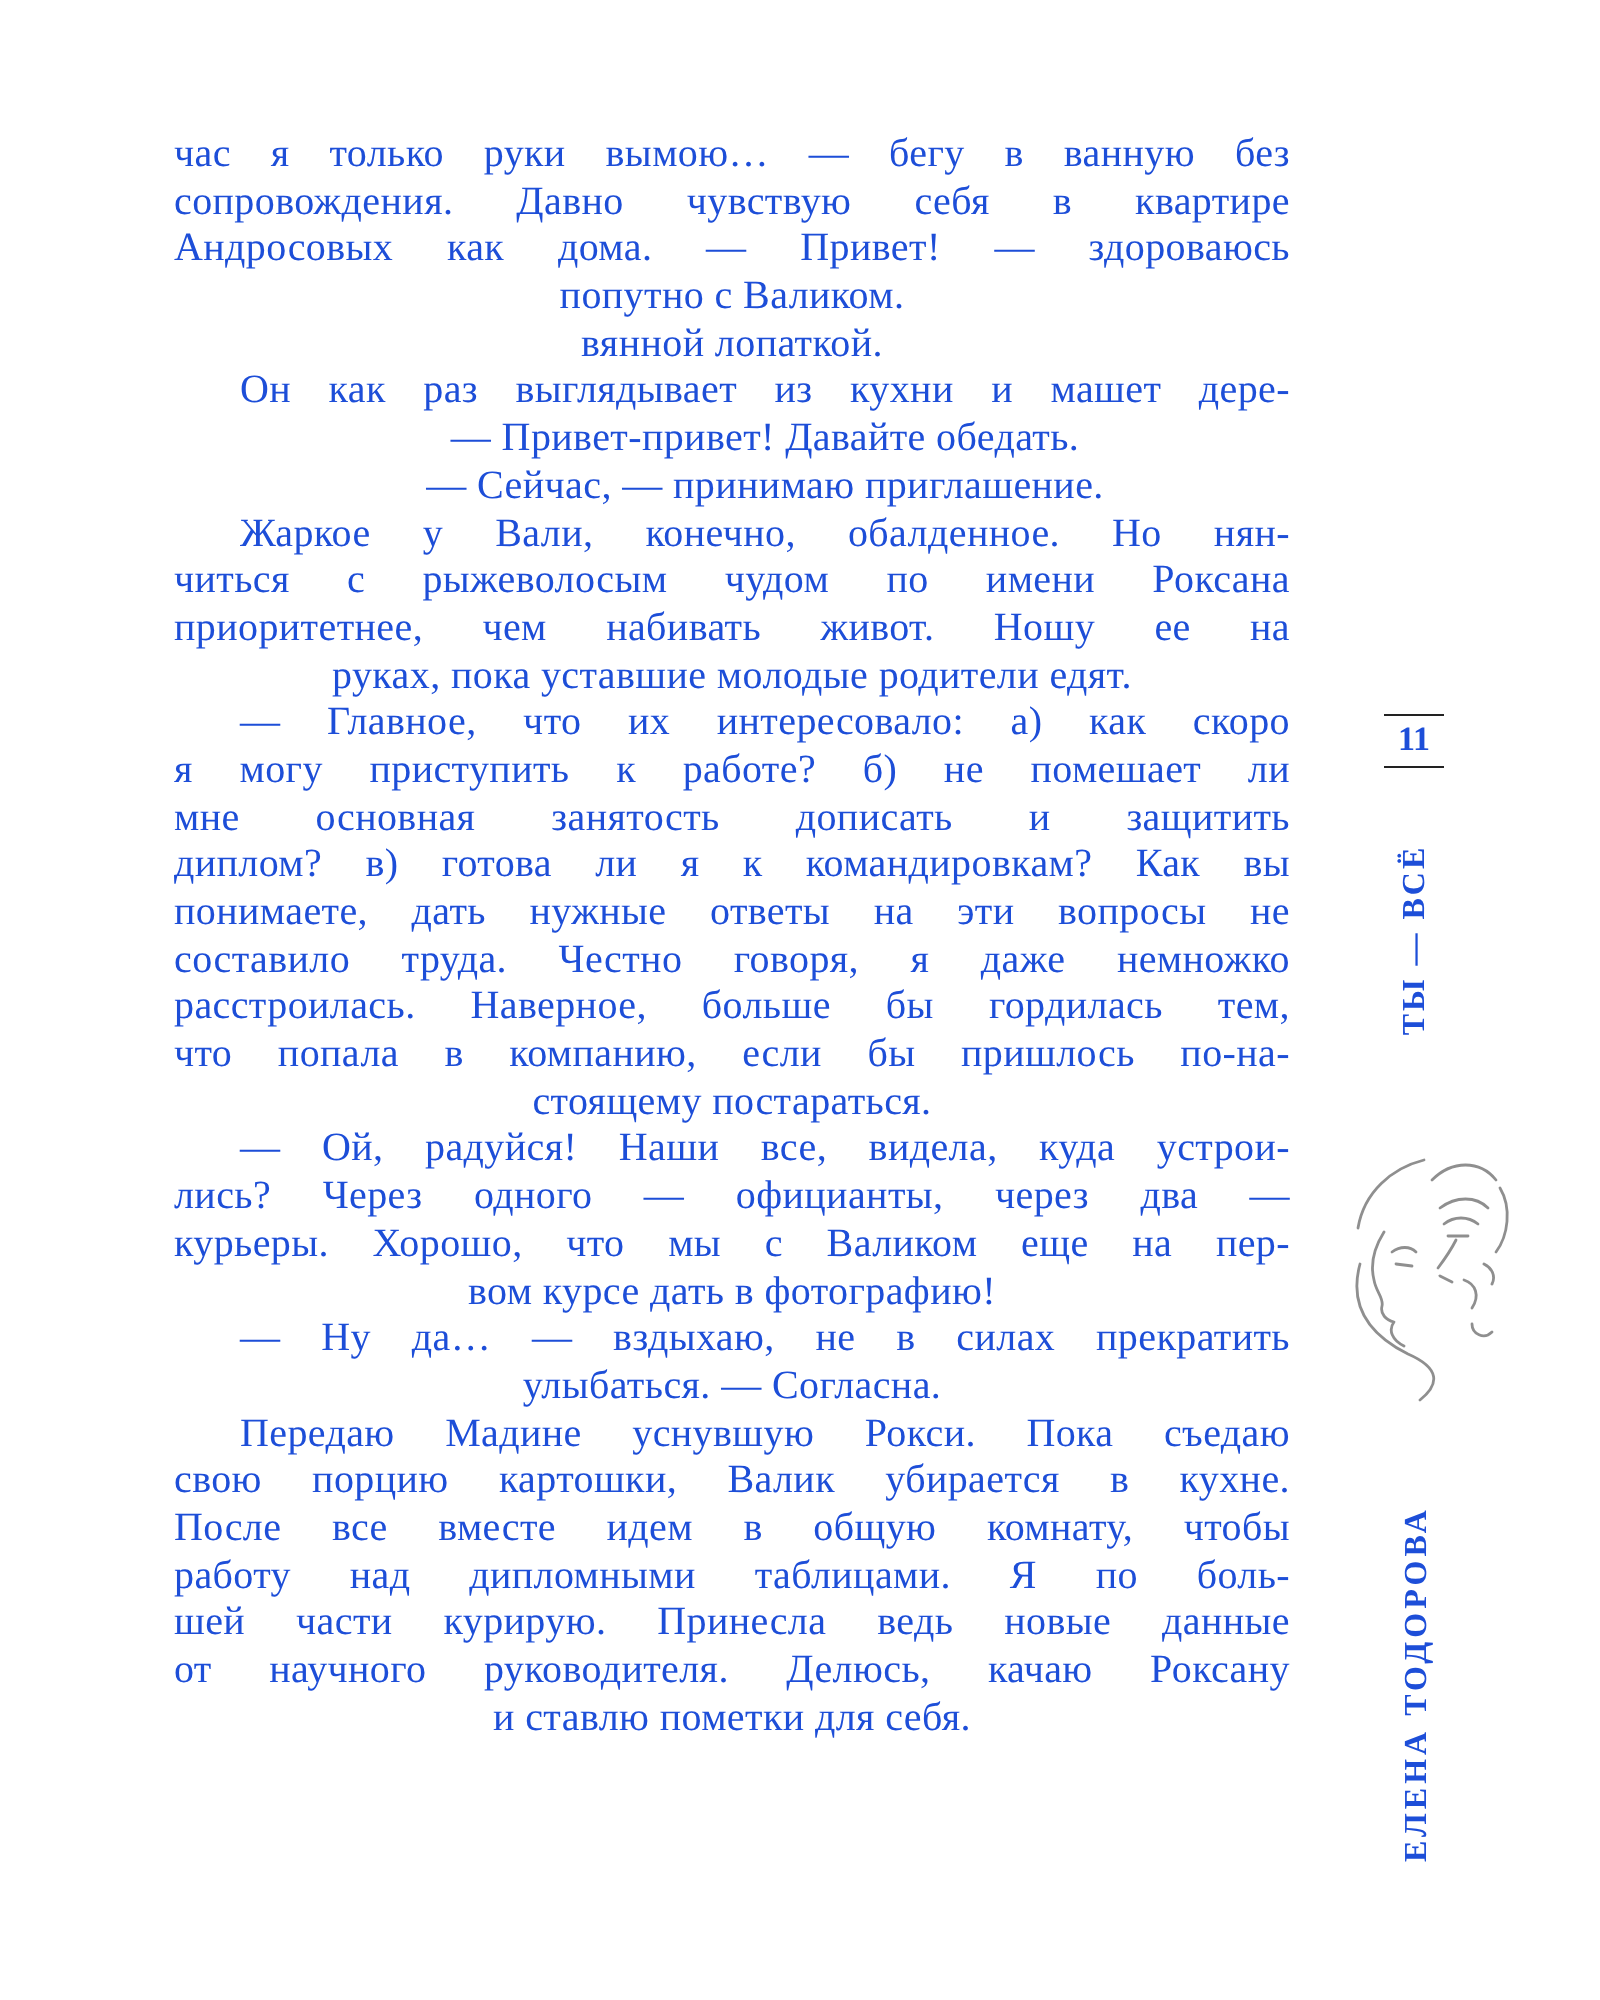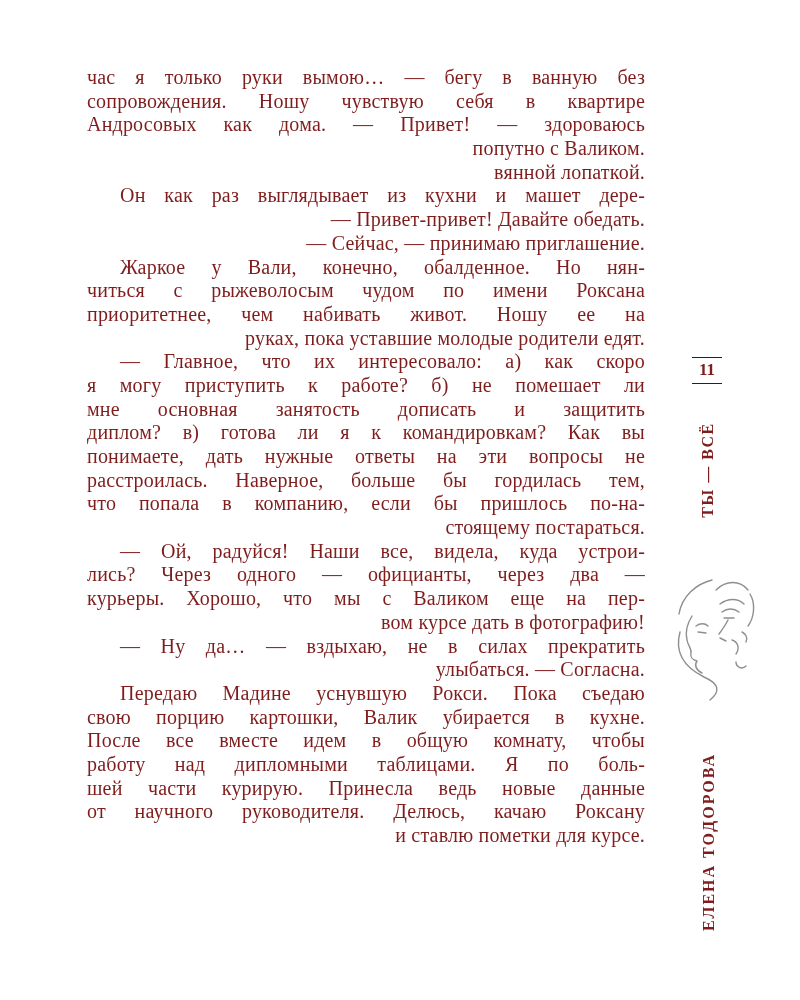--- a/index.html
+++ b/index.html
@@ -2,38 +2,38 @@
 <html><head>
 <meta charset="utf-8">
 <style>
   html, body { margin: 0; padding: 0; background: #ffffff; }
   .page {
     position: relative;
     width: 800px;
     height: 1000px;
     background: #ffffff;
     font-family: "Liberation Serif", serif;
-    color: #7f1d1d;
+    color: #1d4ed8;
     overflow: hidden;
   }
   
   .text-column {
     position: absolute;
     left: 87px;
     top: 66px;
     width: 558px;
     font-size: 20px;
     letter-spacing: 0.2px;
   }
   .line {
     height: 23.7px;
     line-height: 23.7px;
     overflow: hidden;
     white-space: normal;
-    text-align: right;
+    text-align: center;
   }
   .line.j { text-align: justify; }
   .line.j::after { content: ""; display: inline-block; width: 100%; height: 0; }
   .line.ind { padding-left: 33px; }
 
   
   .folio {
     position: absolute;
     left: 692px;
     top: 357px;
@@ -73,52 +73,53 @@
     height: 130px;
   }
 </style>
 </head>
 <body>
 
 <div class="page">
 
   <div class="text-column">
       <div class="line j">час я только руки вымою… — бегу в ванную без</div>
-      <div class="line j">сопровождения. Ношу чувствую себя в квартире</div>
+      <div class="line j">сопровождения. Давно чувствую себя в квартире</div>
       <div class="line j">Андросовых как дома. — Привет! — здороваюсь</div>
       <div class="line">попутно с Валиком.</div>
       <div class="line">вянной лопаткой.</div>
       <div class="line j ind">Он как раз выглядывает из кухни и машет дере-</div>
       <div class="line ind">— Привет-привет! Давайте обедать.</div>
       <div class="line ind">— Сейчас, — принимаю приглашение.</div>
       <div class="line j ind">Жаркое у Вали, конечно, обалденное. Но нян-</div>
       <div class="line j">читься с рыжеволосым чудом по имени Роксана</div>
       <div class="line j">приоритетнее, чем набивать живот. Ношу ее на</div>
       <div class="line">руках, пока уставшие молодые родители едят.</div>
       <div class="line j ind">— Главное, что их интересовало: а) как скоро</div>
       <div class="line j">я могу приступить к работе? б) не помешает ли</div>
       <div class="line j">мне основная занятость дописать и защитить</div>
       <div class="line j">диплом? в) готова ли я к командировкам? Как вы</div>
       <div class="line j">понимаете, дать нужные ответы на эти вопросы не</div>
+      <div class="line j">составило труда. Честно говоря, я даже немножко</div>
       <div class="line j">расстроилась. Наверное, больше бы гордилась тем,</div>
       <div class="line j">что попала в компанию, если бы пришлось по-на-</div>
       <div class="line">стоящему постараться.</div>
       <div class="line j ind">— Ой, радуйся! Наши все, видела, куда устрои-</div>
       <div class="line j">лись? Через одного — официанты, через два —</div>
       <div class="line j">курьеры. Хорошо, что мы с Валиком еще на пер-</div>
       <div class="line">вом курсе дать в фотографию!</div>
       <div class="line j ind">— Ну да… — вздыхаю, не в силах прекратить</div>
       <div class="line">улыбаться. — Согласна.</div>
       <div class="line j ind">Передаю Мадине уснувшую Рокси. Пока съедаю</div>
       <div class="line j">свою порцию картошки, Валик убирается в кухне.</div>
       <div class="line j">После все вместе идем в общую комнату, чтобы</div>
       <div class="line j">работу над дипломными таблицами. Я по боль-</div>
       <div class="line j">шей части курирую. Принесла ведь новые данные</div>
       <div class="line j">от научного руководителя. Делюсь, качаю Роксану</div>
-      <div class="line">и ставлю пометки для курсе.</div>
+      <div class="line">и ставлю пометки для себя.</div>
     </div>
 
   <div class="folio">11</div>
 
   <div class="vertical-title">ТЫ — ВСЁ</div>
 
   <svg class="ornament" viewBox="0 0 94 130" fill="none" stroke="#8f8f8f" stroke-width="1.4" stroke-linecap="round" stroke-linejoin="round">
     <path d="M46,6 C30,10 16,22 13,40"></path>
     <path d="M26,42 C21,50 19,58 21,66 C22,72 26,75 25,79 C24,83 27,86 31,87 C28,91 30,96 36,99"></path>
     <path d="M14,58 C8,80 20,94 38,103 C54,110 54,118 44,126"></path>

